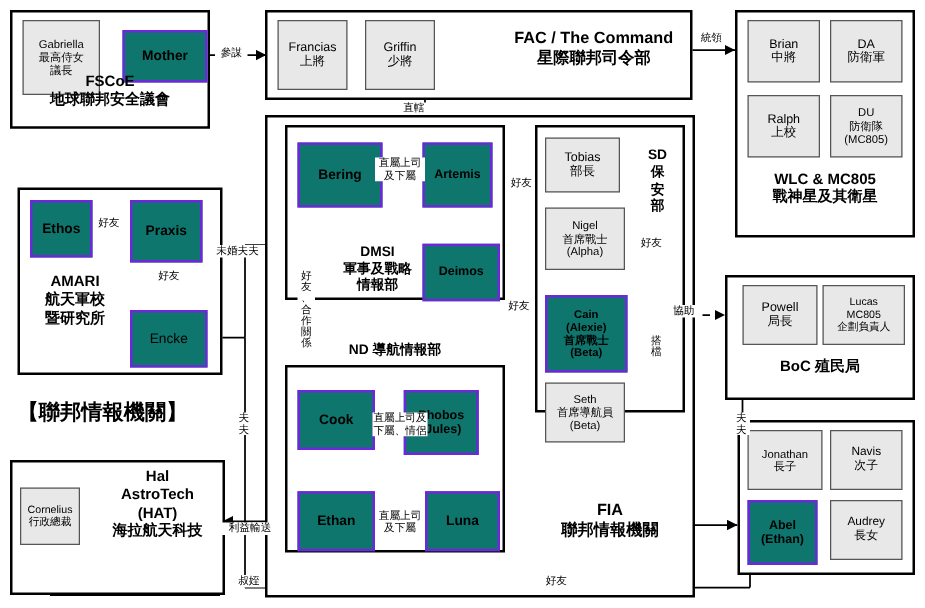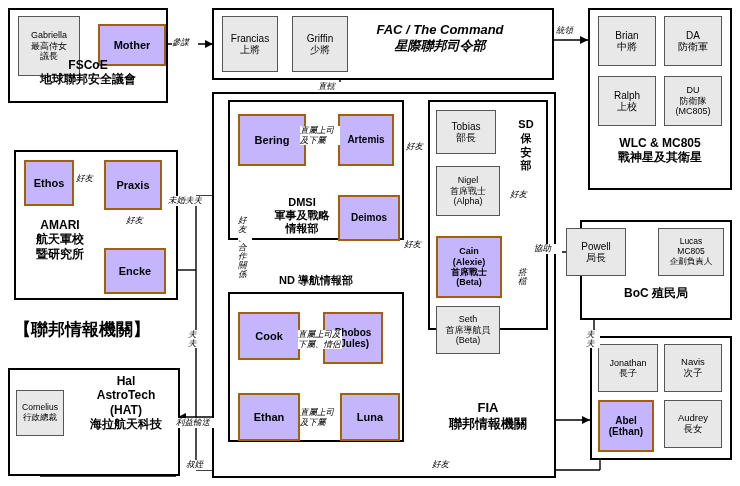--- a/index.html
+++ b/index.html
@@ -8,23 +8,23 @@
     background:#ffffff;
     font-family:"Liberation Sans","DejaVu Sans",sans-serif;
     position:relative;
     overflow:hidden;
     color:#000;
   }
   #stage{position:absolute;left:0;top:0;width:740px;height:486px;}
   .grp{position:absolute;border:2px solid #000;background:#ffffff;box-sizing:border-box;}
   .node{position:absolute;box-sizing:border-box;display:flex;align-items:center;justify-content:center;text-align:center;line-height:1.15;}
   .plain{background:#e8e8e8;border:1px solid #555;}
-  .blue{background:#c4b5fd;border:2px solid #a16207;}
+  .blue{background:#0f766e;border:2px solid #6d28d9;}
   .lbl{position:absolute;text-align:center;line-height:1.2;}
-  .edgetxt{position:absolute;font-size:8.5px;line-height:1.12;color:#000;background:#fff;font-style:italic;}
+  .edgetxt{position:absolute;font-size:8.5px;line-height:1.12;text-align:center;color:#000;background:#fff;}
   svg.lines{position:absolute;left:0;top:0;width:740px;height:486px;pointer-events:none;}
   .title{position:absolute;font-weight:bold;}
 </style>
 </head>
 <body>
 
 <div id="stage">
 
   <svg class="lines" viewBox="0 0 740 486">
     <defs>
@@ -139,21 +139,21 @@
     FSCoE<br>地球聯邦安全議會
   </div>
 
   <div class="grp" style="left:212px;top:8px;width:342px;height:72px;"></div>
   <div class="node plain" style="left:222px;top:16px;width:56px;height:56px;font-size:10px;">
     <span>Francias<br>上將</span>
   </div>
   <div class="node plain" style="left:292px;top:16px;width:56px;height:56px;font-size:10px;">
     <span>Griffin<br>少將</span>
   </div>
-  <div class="lbl" style="left:345px;top:22px;width:190px;font-size:13px;font-weight:bold;font-style:italic;">
+  <div class="lbl" style="left:380px;top:22px;width:190px;font-size:13px;font-weight:bold;">
     FAC / The Command<br>星際聯邦司令部
   </div>
 
   <div class="grp" style="left:588px;top:8px;width:144px;height:182px;"></div>
   <div class="node plain" style="left:598px;top:16px;width:58px;height:50px;font-size:10px;">
     <span>Brian<br>中將</span>
   </div>
   <div class="node plain" style="left:664px;top:16px;width:58px;height:50px;font-size:10px;">
     <span>DA<br>防衛軍</span>
   </div>
@@ -167,21 +167,21 @@
     WLC &amp; MC805<br>戰神星及其衛星
   </div>
 
   <div class="grp" style="left:14px;top:150px;width:164px;height:150px;"></div>
   <div class="node blue" style="left:24px;top:160px;width:50px;height:46px;font-size:11px;font-weight:bold;">
     <span>Ethos</span>
   </div>
   <div class="node blue" style="left:104px;top:160px;width:58px;height:50px;font-size:11px;font-weight:bold;">
     <span>Praxis</span>
   </div>
-  <div class="node blue" style="left:104px;top:248px;width:62px;height:46px;font-size:11px;font-weight:bold;">
+  <div class="node blue" style="left:104px;top:248px;width:62px;height:46px;font-size:11px;font-weight:normal;">
     <span>Encke</span>
   </div>
   <div class="lbl" style="left:14px;top:218px;width:92px;font-size:12px;font-weight:bold;">
     AMARI<br>航天軍校<br>暨研究所
   </div>
 
   <div class="title" style="left:14px;top:318px;font-size:17px;">【聯邦情報機關】</div>
 
   <div class="grp" style="left:8px;top:368px;width:172px;height:108px;"></div>
   <div class="node plain" style="left:16px;top:390px;width:48px;height:46px;font-size:8.5px;">
@@ -239,21 +239,21 @@
   </div>
   <div class="lbl" style="left:508px;top:118px;width:36px;font-size:11px;font-weight:bold;line-height:1.25;">
     SD<br>保<br>安<br>部
   </div>
 
   <div class="lbl" style="left:418px;top:400px;width:140px;font-size:13px;font-weight:bold;">
     FIA<br>聯邦情報機關
   </div>
 
   <div class="grp" style="left:580px;top:220px;width:152px;height:100px;"></div>
-  <div class="node plain" style="left:566px;top:228px;width:60px;height:48px;font-size:10px;">
+  <div class="node plain" style="left:594px;top:228px;width:60px;height:48px;font-size:10px;">
     <span>Powell<br>局長</span>
   </div>
   <div class="node plain" style="left:658px;top:228px;width:66px;height:48px;font-size:8.5px;">
     <span>Lucas<br>MC805<br>企劃負責人</span>
   </div>
   <div class="lbl" style="left:580px;top:286px;width:152px;font-size:12px;font-weight:bold;">
     BoC 殖民局
   </div>
 
   <div class="grp" style="left:590px;top:336px;width:142px;height:124px;"></div>

